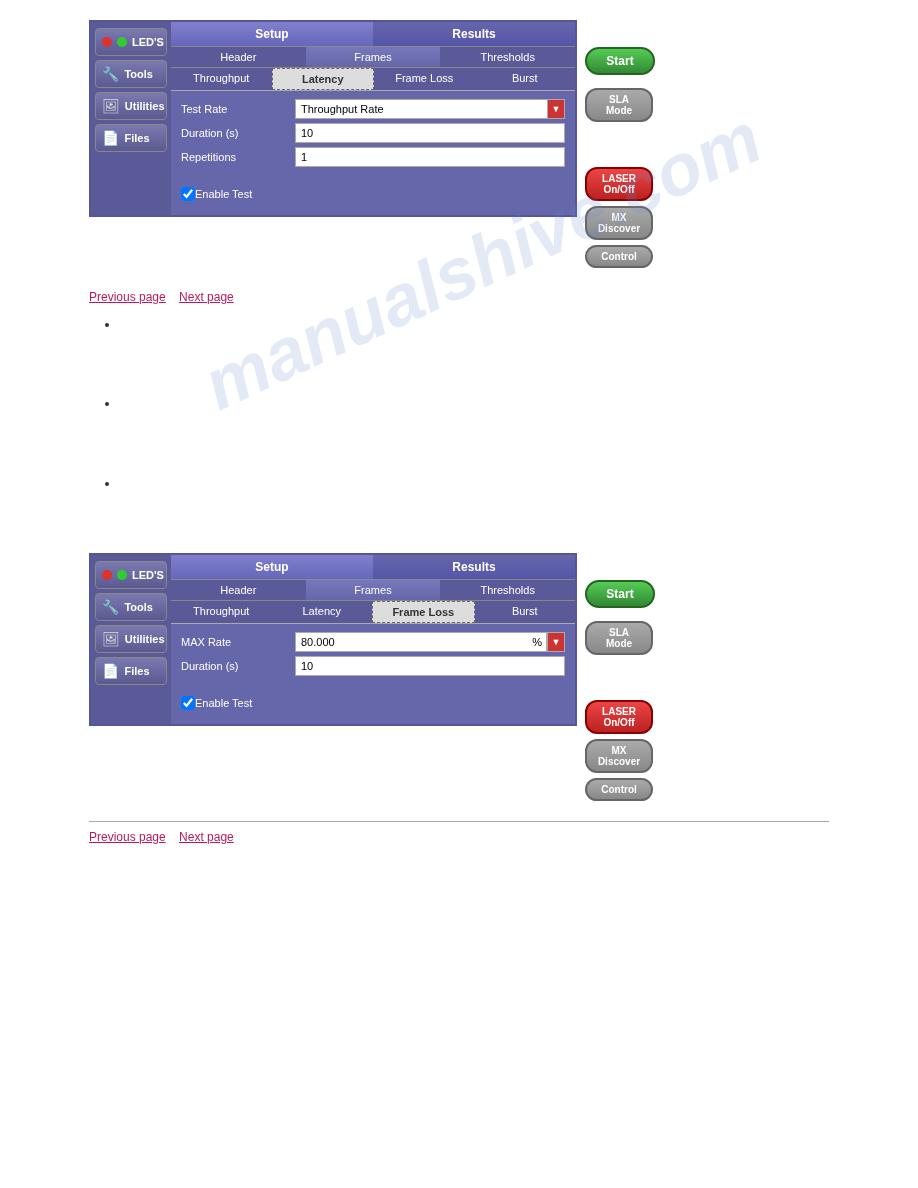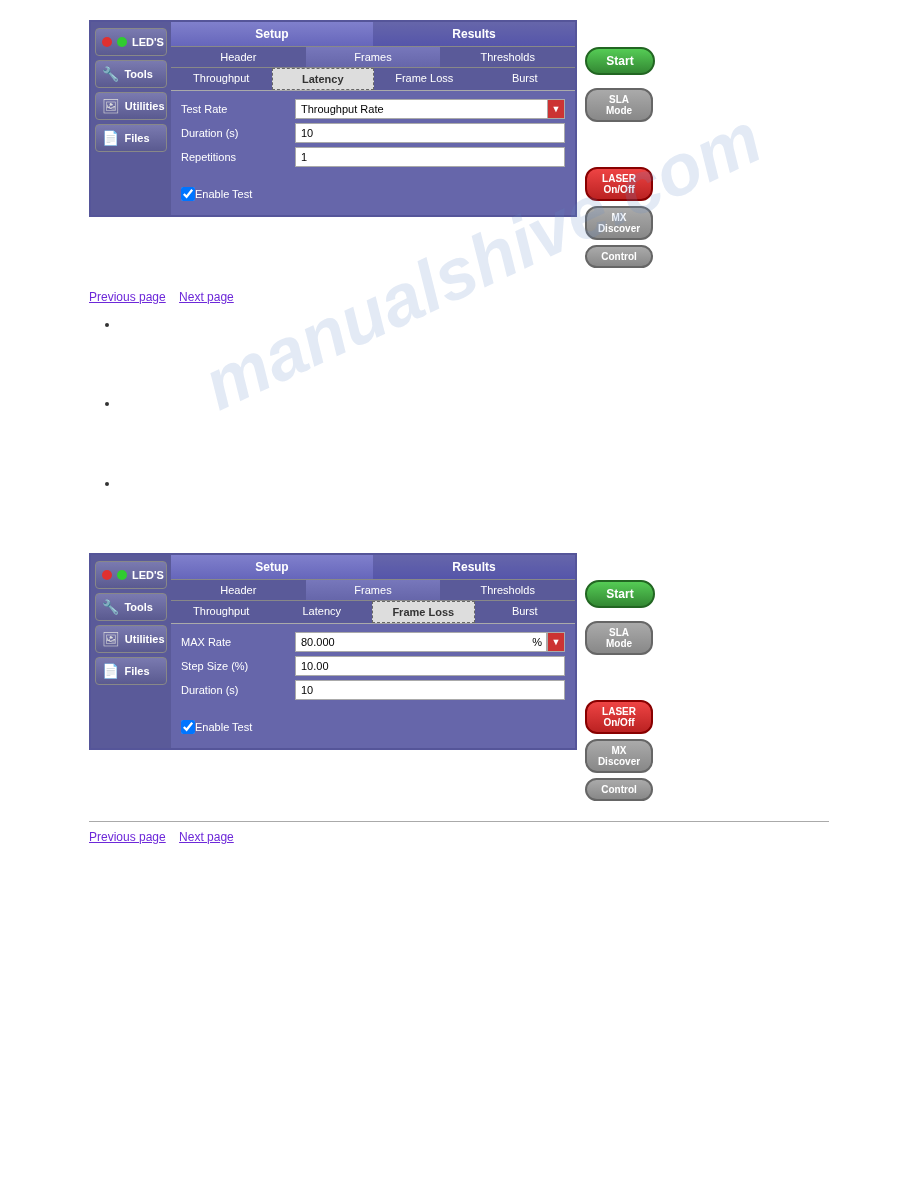--- a/index.html
+++ b/index.html
@@ -327,21 +327,21 @@
     
     .text-content {
       width: 740px;
       margin: 12px auto;
       font-size: 12px;
       color: #333;
       line-height: 1.6;
     }
 
     .text-content a {
-      color: #6d28d9;
+      color: #be185d;
       text-decoration: underline;
     }
 
     .text-content ul {
       margin-left: 30px;
       margin-top: 8px;
       margin-bottom: 8px;
     }
 
     .text-content ul li {
@@ -501,24 +501,20 @@
 
         <div class="field-row">
           <span class="field-label">MAX Rate</span>
           <div class="field-input-percent">
             <input class="field-input" type="text" value="80.000" style="">
             <span class="percent-label">%</span>
             <div class="percent-arrow">▼</div>
           </div>
         </div>
 
-        <div class="field-row">
-          <span class="field-label">Step Size (%)</span>
-          <input class="field-input" type="text" value="10.00" style="">
-        </div>
 
         <div class="field-row">
           <span class="field-label">Duration (s)</span>
           <input class="field-input" type="text" value="10" style="">
         </div>
 
         <div class="enable-test-row">
           <input type="checkbox" checked="" style="">
           <label>Enable Test</label>
         </div>

